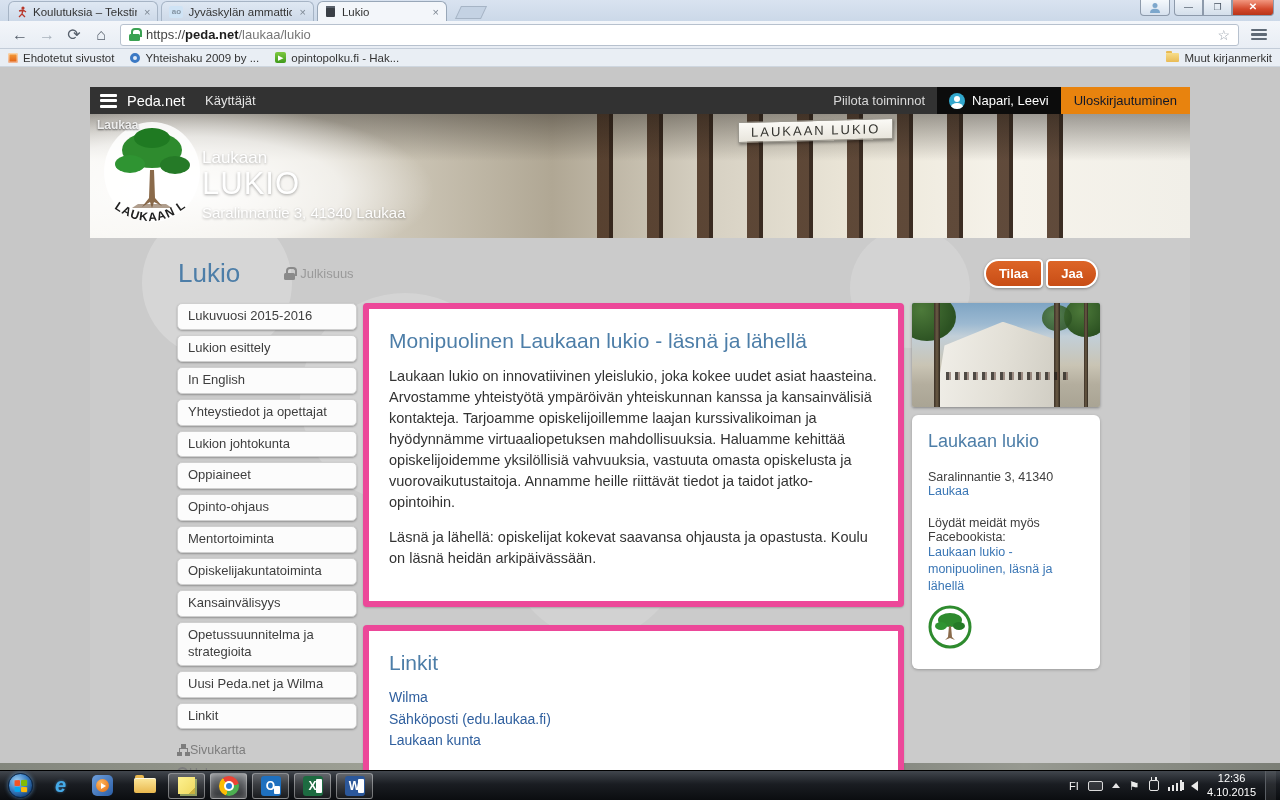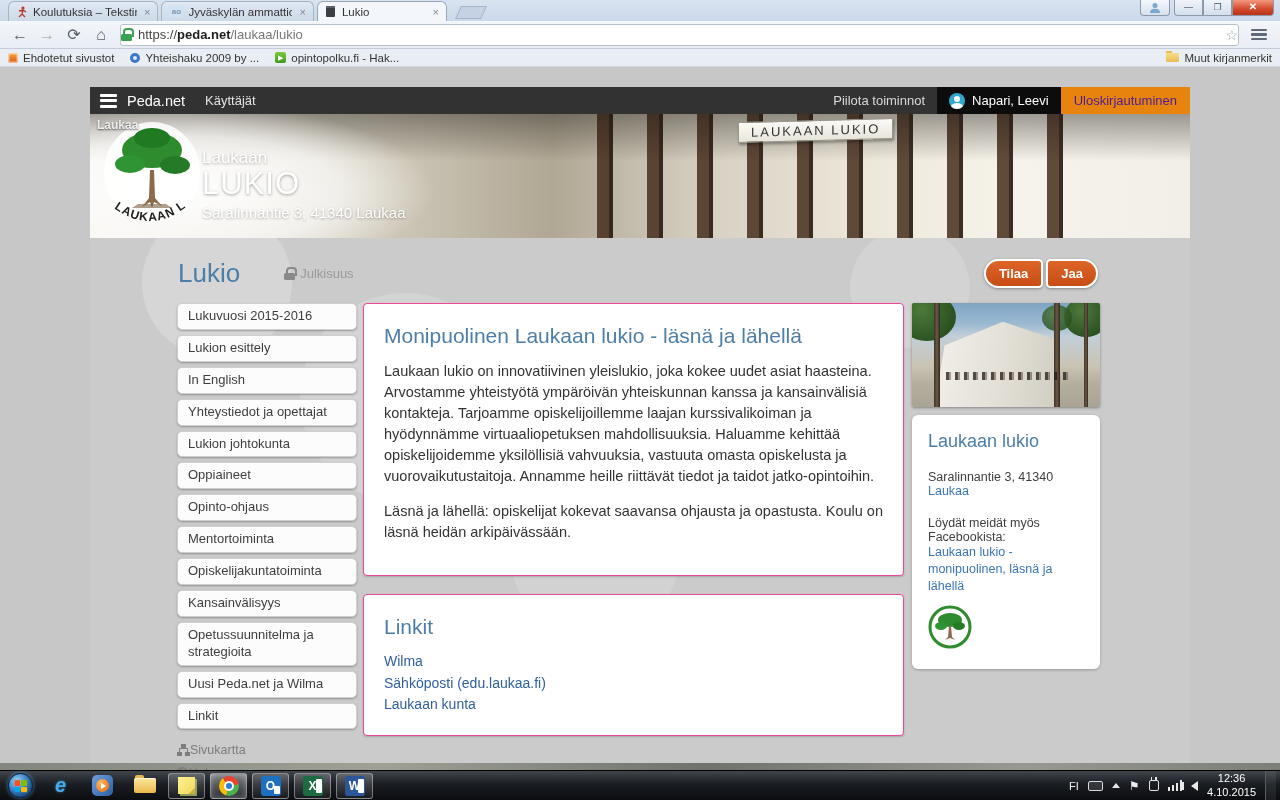--- a/index.html
+++ b/index.html
@@ -28,21 +28,21 @@
   .winbtn.first { border-radius:0 0 0 4px; }
   .winbtn.close { width:42px; border-radius:0 0 4px 0;
     background:linear-gradient(#f2977f,#d4492c 60%,#b83418); color:#fff; font-weight:bold; font-size:10px; }
   .toolbar { position:absolute; top:21px; left:0; right:0; height:28px;
     background:linear-gradient(#f3f6fa,#e8edf4); border-bottom:1px solid #c3ccd8;
     display:flex; align-items:center; padding:0 8px; gap:3px; }
   .navbtn { width:24px; height:23px; display:flex; align-items:center; justify-content:center;
     font-size:16px; color:#57606c; border-radius:3px; }
   .navbtn.disabled { color:#a8b1bb; }
   .addressbar { flex:1; height:22px; background:#fff; border:1px solid #b7c1ce; border-radius:3px;
-    display:flex; align-items:center; padding:0 0; gap:6px; font-size:13px; margin:0 4px; }
+    display:flex; align-items:center; padding:0 8px; gap:6px; font-size:13px; margin:0 4px; }
   .scheme { color:#444; } .domain { color:#1d1d1d; font-weight:bold; } .path { color:#777; }
   .starbtn { margin-left:auto; color:#97a0ab; font-size:14px; }
   .menubtn { width:26px; height:22px; display:flex; flex-direction:column; justify-content:center; gap:2px; align-items:center; }
   .menubtn i { display:block; width:16px; height:2.5px; background:#5f6a76; border-radius:1px; }
   .bookmarksbar { position:absolute; top:49px; left:0; right:0; height:18px; background:#e9eef4;
     border-bottom:1px solid #ced6df; display:flex; align-items:center; padding:0 8px; gap:16px; font-size:11.5px; color:#333; }
   .bmk { display:flex; align-items:center; gap:5px; }
   .bmk-ic1 { width:10px; height:10px; background:linear-gradient(#f5a13d,#e05c12); border-radius:2px; box-shadow:inset 0 0 0 1.5px rgba(255,255,255,.55); }
   .bmk-ic2 { width:10px; height:10px; border:3px solid #3b79c4; border-radius:50%; background:#dfe9f6; }
   .bmk-ic3 { width:11px; height:11px; background:linear-gradient(#7ec940,#3f9a1c); border-radius:2px; color:#fff; font-size:7px; line-height:11px; text-align:center; }
@@ -58,21 +58,21 @@
   .menuicon { display:flex; flex-direction:column; justify-content:center; gap:2.5px; padding:0 10px; }
   .menuicon i { width:17px; height:3px; background:#fff; border-radius:1px; display:block; }
   .brand { display:flex; align-items:center; font-size:14.5px; margin-right:20px; }
   .hnav { display:flex; align-items:center; color:#e3e3e3; }
   .hright { margin-left:auto; display:flex; align-items:stretch; }
   .hidelbl { display:flex; align-items:center; padding:0 12px; color:#d8d8d8; }
   .userchip { display:flex; align-items:center; gap:7px; padding:0 12px; background:#0c0c0c; }
   .usercircle { width:16px; height:16px; border-radius:50%; background:#31a7cd; position:relative; overflow:hidden; }
   .usercircle:before { content:""; position:absolute; top:3px; left:5px; width:6px; height:6px; border-radius:50%; background:#fff; }
   .usercircle:after { content:""; position:absolute; top:10px; left:2px; width:12px; height:8px; border-radius:50% 50% 0 0; background:#fff; }
-  .logout { display:flex; align-items:center; padding:0 13px; background:#e8830e; color:#4c1d95; }
+  .logout { display:flex; align-items:center; padding:0 13px; background:#e8830e; color:#0f172a; }
 
   .banner { position:relative; height:124px; overflow:hidden;
     background:linear-gradient(90deg,#f0ede5 0%,#e0dbce 16%,#c9c2b2 30%,#b0a794 42%,#d6d0c2 56%,#ece7d9 70%,#f6f3eb 84%,#f1efe8 100%); }
   .slats { position:absolute; top:0; bottom:0; left:43%; width:46%;
     background:repeating-linear-gradient(90deg, rgba(70,45,28,0) 0 34px, rgba(70,45,28,.85) 34px 46px, rgba(40,24,14,.9) 46px 50px); }
   .bannershade { position:absolute; inset:0; background:linear-gradient(180deg, rgba(25,20,15,.4), rgba(0,0,0,0) 38%); }
   .bannerglow { position:absolute; inset:0; background:radial-gradient(ellipse 340px 120px at 9% 62%, rgba(255,255,255,.95) 0%, rgba(255,255,255,.65) 45%, rgba(255,255,255,0) 72%); }
   .breadcrumb { position:absolute; top:4px; left:7px; color:rgba(245,245,245,.92); font-size:12px; font-weight:bold; text-shadow:0 1px 2px rgba(0,0,0,.6); z-index:4; }
   .bannerlogo { position:absolute; left:12px; top:6px; z-index:3; }
   .bannertitles { position:absolute; left:112px; top:34px; z-index:3; color:#fff; text-shadow:0 1px 3px rgba(0,0,0,.35); }
@@ -100,21 +100,21 @@
   .pill-r { border-radius:5px 16px 16px 5px; }
 
   .cols { position:relative; display:flex; padding:0 92px 30px 87px; z-index:2; }
   .sidebar { width:180px; flex:0 0 180px; margin-right:6px; }
   .sb-item { background:#fcfcfc; border:1px solid #cfcfcf; border-radius:5px; box-shadow:0 1px 2px rgba(0,0,0,.28);
     padding:4px 10px; font-size:13px; color:#3e3e3e; margin-bottom:5px; line-height:1.3; }
   .sb-extra { margin-top:14px; }
   .sb-link { display:flex; align-items:center; color:#7d7d7d; font-size:12.5px; margin-bottom:9px; }
 
   .main { width:541px; flex:0 0 541px; margin-right:8px; }
-  .card { background:#fff; border:1px solid #ec4899; border-radius:4px; box-shadow:0 1px 2px rgba(0,0,0,.2);
+  .card { background:#fff; border:6px solid #ec4899; border-radius:4px; box-shadow:0 1px 2px rgba(0,0,0,.2);
     padding:14px 20px 18px; margin-bottom:18px; }
   .card h2 { font-size:21px; font-weight:normal; color:#4d7ea8; margin:6px 0 13px; }
   .card p { font-size:14.5px; line-height:1.45; color:#333; margin:0 0 14px; }
   .linklist a { display:block; color:#2f5f9e; font-size:14px; line-height:1.4; text-decoration:none; margin-bottom:2px; }
 
   .aside { width:188px; flex:0 0 188px; }
   .photo { position:relative; height:104px; border-radius:2px; box-shadow:0 1px 3px rgba(0,0,0,.35); overflow:hidden;
     background:linear-gradient(180deg,#7fa5c4 0%,#9cb9d1 20%,#c2cfd8 32%,#c9c4b4 60%,#b4ae9e 78%,#a9a494 100%); }
   .ph-bldg { position:absolute; left:12%; top:18%; width:66%; height:82%; background:linear-gradient(100deg,#f2f0ea 0%,#e2dfd6 55%,#cfccc2 100%);
     clip-path:polygon(0% 100%, 8% 28%, 55% 0%, 100% 22%, 100% 100%); }

